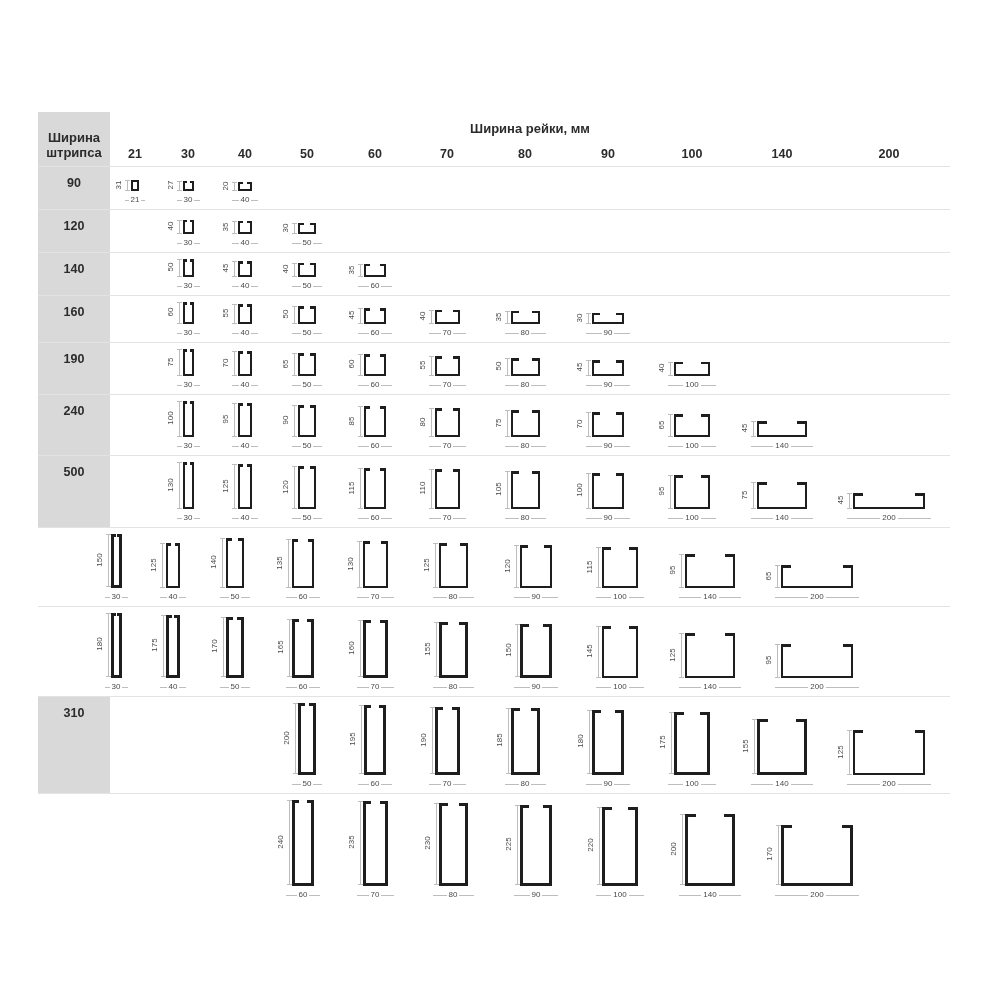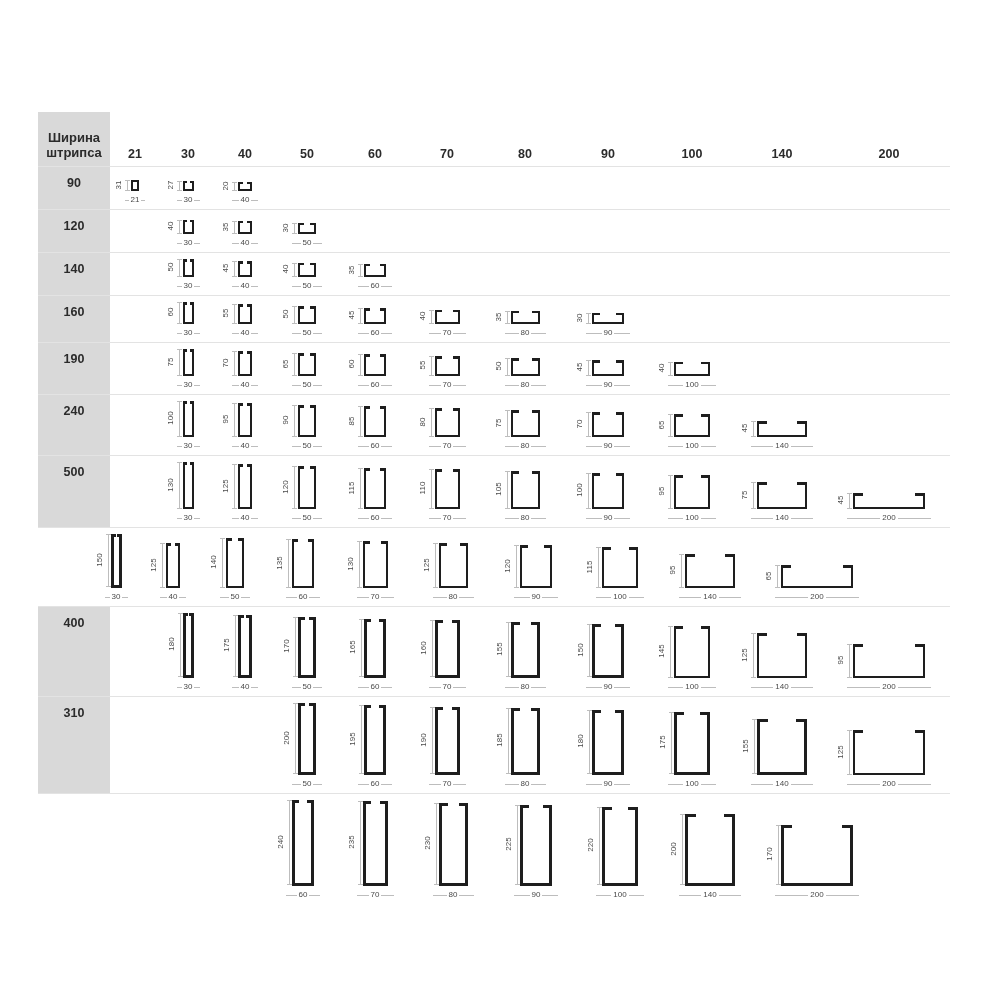--- a/index.html
+++ b/index.html
@@ -40,20 +40,21 @@
 </head>
 <body>
 
 <div class="sheet">
   <div class="thead">
     <div class="corner">
       <div>Ширина</div>
       <div>штрипса</div>
     </div>
     <div class="hdr-right">
+      <div class="coltitle">Ширина рейки, мм</div>
       <div class="colnums" id="col-numbers">
           <div class="colnum" style="width: 50px;">21</div>
           <div class="colnum" style="width: 56px;">30</div>
           <div class="colnum" style="width: 58px;">40</div>
           <div class="colnum" style="width: 66px;">50</div>
           <div class="colnum" style="width: 70px;">60</div>
           <div class="colnum" style="width: 74px;">70</div>
           <div class="colnum" style="width: 82px;">80</div>
           <div class="colnum" style="width: 84px;">90</div>
           <div class="colnum" style="width: 84px;">100</div>
@@ -816,21 +817,20 @@
               <span class="vline"></span>
               <span class="vlab">65</span>
             </div>
             <div class="wdim" style="width:84px">
               <span class="wlab">200</span>
             </div>
           </div>
         </div>
       </div>
       <div class="trow" style="height: 89px;">
-        <div class="rowlab">400</div>
         <div class="tcell" style="width: 50px;"></div>
         <div class="tcell" style="width: 56px;">
           <div class="pwrap">
             <div class="prof" style="width:11px;height:65px;border-left-width:3px;border-right-width:3px;border-bottom-width:3px;">
               <i class="lip left" style="width:2px;height:3px"></i>
               <i class="lip right" style="width:2px;height:3px"></i>
               <span class="vline"></span>
               <span class="vlab">180</span>
             </div>
             <div class="wdim" style="width:23px">

